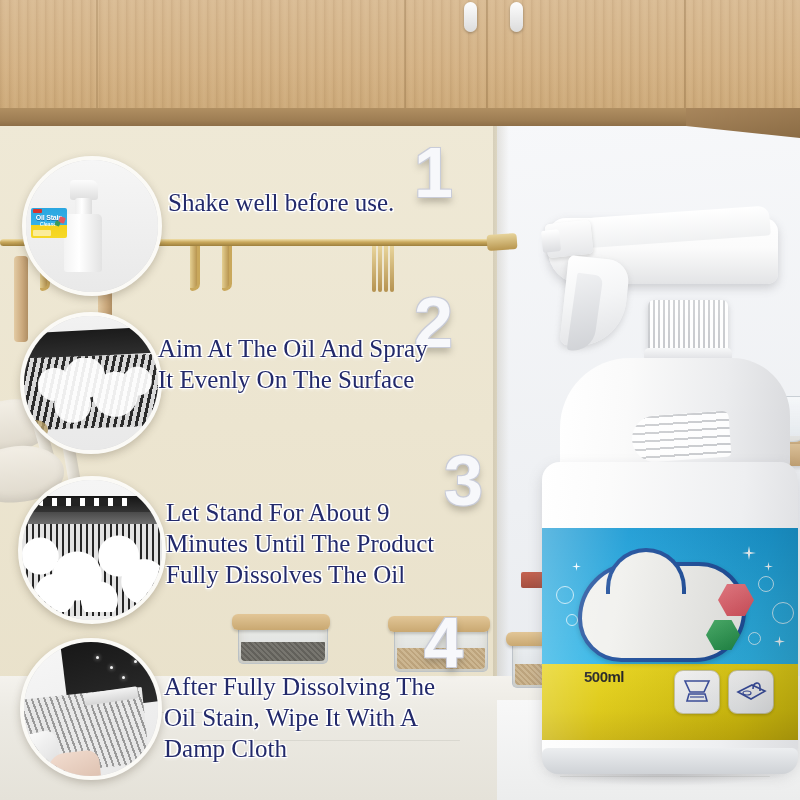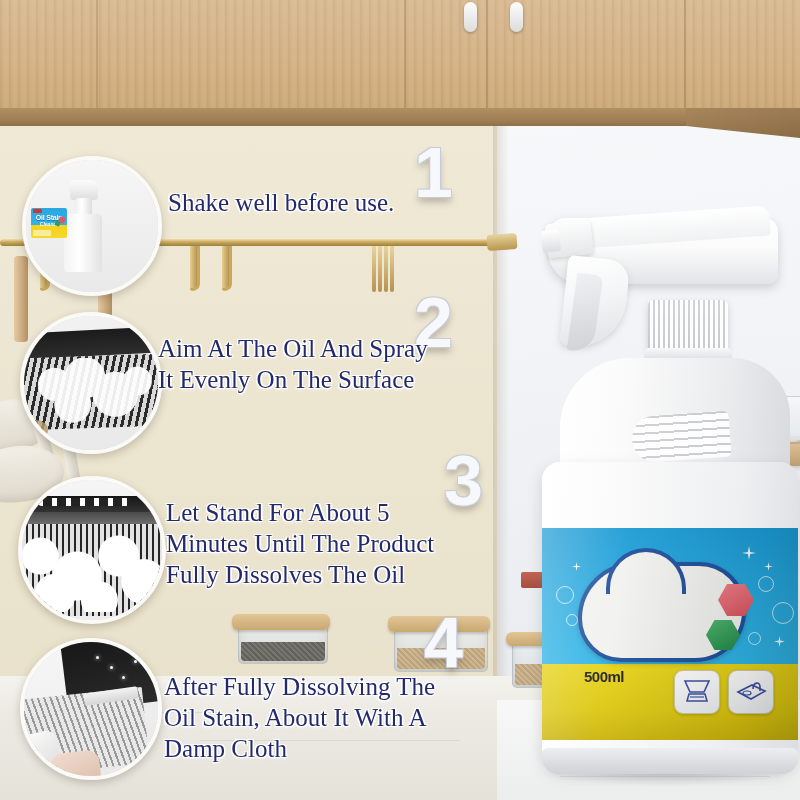--- a/index.html
+++ b/index.html
@@ -513,25 +513,25 @@
   </div>
 
   <div class="stepnum" style="left:414px;top:138px;">1</div>
   <div class="stepnum" style="left:414px;top:288px;">2</div>
   <div class="stepnum" style="left:444px;top:446px;">3</div>
   <div class="stepnum" style="left:424px;top:608px;">4</div>
 
   <div class="steptext" style="left:168px;top:188px;width:330px;">Shake well before use.</div>
   <div class="steptext" style="left:158px;top:334px;width:340px;">Aim At The Oil And Spray
 It Evenly On The Surface</div>
-  <div class="steptext" style="left:166px;top:498px;width:340px;">Let Stand For About 5
+  <div class="steptext" style="left:166px;top:498px;width:340px;">Let Stand For About 9
 Minutes Until The Product
 Fully Dissolves The Oil</div>
   <div class="steptext" style="left:164px;top:672px;width:340px;">After Fully Dissolving The
-Oil Stain, About It With A
+Oil Stain, Wipe It With A
 Damp Cloth</div>
 
   <div class="hood-shadow"></div>
   <div class="bottle">
     <div class="btl-head"></div>
     <div class="btl-head-top"></div>
     <div class="btl-nozzle"></div>
     <div class="btl-nozzle-tip"></div>
     <div class="btl-trigger"></div>
     <div class="btl-trigger-in"></div>

